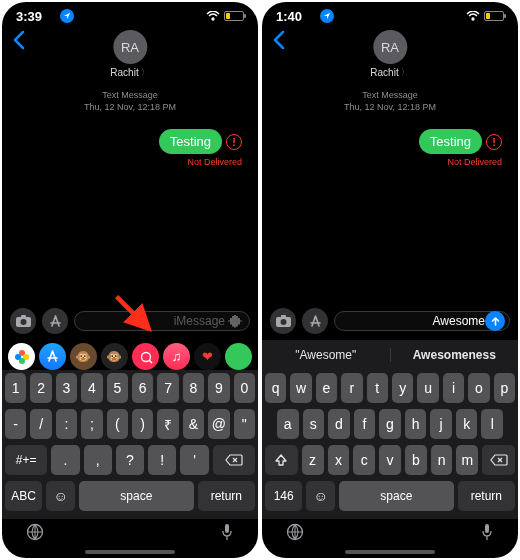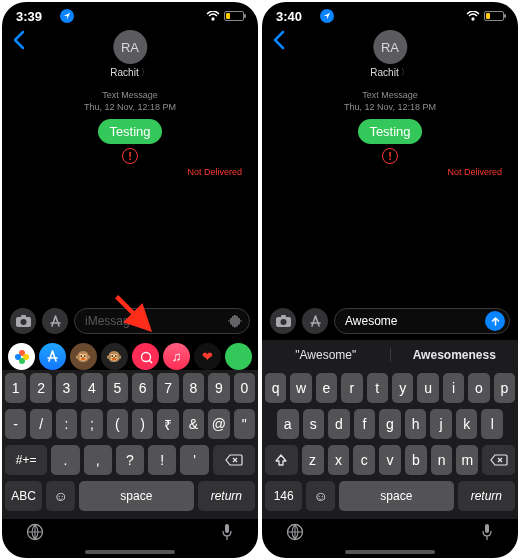--- a/index.html
+++ b/index.html
@@ -13,46 +13,46 @@
   .battery::after { content:""; position:absolute; right:-3px; top:2px; width:2px; height:4px; background:#888; border-radius:1px; }
   .battery-fill { position:absolute; left:1px; top:1px; bottom:1px; width:20%; background:#ffcc00; border-radius:1px; }
   .nav-header { display:flex; align-items:flex-start; padding:4px 10px 2px; position:relative; height:58px; }
   .back { color:#0a84ff; font-size:22px; font-weight:300; }
   .contact-block { position:absolute; left:50%; transform:translateX(-50%); display:flex; flex-direction:column; align-items:center; }
   .avatar { width:34px; height:34px; border-radius:50%; background:#5a5a5f; color:#d8d8dd; display:flex; align-items:center; justify-content:center; font-size:13px; font-weight:400; }
   .contact-name { color:#ddd; font-size:10px; margin-top:2px; display:flex; align-items:center; gap:2px; }
   .chev { color:#666; font-size:9px; }
   .msgs { flex:1; padding:6px 16px 0; }
   .meta-line { text-align:center; color:#8e8e93; font-size:9px; line-height:1.3; }
-  .bubble-row { display:flex; justify-content:flex-end; align-items:center; margin-top:6px; gap:4px;flex-direction:column; }
+  .bubble-row { display:flex; justify-content:flex-end; align-items:center; margin-top:16px; gap:4px; }
   .bubble { background:#34c759; color:#fff; padding:5px 11px; border-radius:14px; font-size:13px; }
   .err-badge { width:16px; height:16px; border:1.5px solid #ff3b30; border-radius:50%; color:#ff3b30; display:flex; align-items:center; justify-content:center; font-size:11px; font-weight:700; }
   .not-deliv { text-align:right; color:#ff3b30; font-size:9px; margin-top:3px; font-weight:500; }
   .arrow { position:absolute; width:46px; height:46px; pointer-events:none; }
   .input-bar { display:flex; align-items:center; gap:6px; padding:6px 8px; background:#000; }
   .round-btn { width:26px; height:26px; border-radius:50%; background:#323234; display:flex; align-items:center; justify-content:center; color:#a8a8ad; font-size:13px; }
-  .msg-input { flex:1; height:26px; border:1px solid #3a3a3c; border-radius:14px; background:#0b0b0b; display:flex; align-items:center; padding:0 4px 0 10px; }
+  .msg-input { flex:1; height:20px; border:1px solid #3a3a3c; border-radius:14px; background:#0b0b0b; display:flex; align-items:center; padding:0 4px 0 10px;text-align:right; }
   .msg-input span.txt { flex:1; color:#5a5a5f; font-size:12px; }
   .msg-input span.typed { flex:1; color:#fff; font-size:12px; }
   .audio-btn, .send-btn { width:20px; height:20px; border-radius:50%; display:flex; align-items:center; justify-content:center; }
   .audio-btn { color:#8a8a8f; font-size:13px; }
   .send-btn { background:#0a84ff; color:#fff; }
   .app-strip { display:flex; gap:4px; padding:3px 6px 0 6px; overflow:hidden; }
   .app-ic { width:27px; height:27px; border-radius:50%; display:flex; align-items:center; justify-content:center; color:#fff; font-size:13px; flex-shrink:0; }
   .suggest-bar { display:flex; background:#1c1c1e; height:30px; align-items:center; }
   .suggest-bar div { flex:1; text-align:center; color:#e5e5ea; font-size:12px; border-right:1px solid #3a3a3c; padding:0 2px; white-space:nowrap; overflow:hidden; }
   .suggest-bar div:last-child { border-right:none;font-weight:bold; }
   .keyboard { background:#1c1c1e; padding:3px 3px 2px; }
   .krow { display:flex; gap:4px; justify-content:center; margin-bottom:6px; }
   .key { background:#535356; color:#fff; border-radius:5px; height:30px; display:flex; align-items:center; justify-content:center; font-size:14px; flex:1; min-width:0; }
   .key.sm { font-size:12px; }
   .key.dark { background:#333336; }
   .key.wide15 { flex:1.5; }
   .key.space { flex:4; font-size:12px; }
-  .key.ret { flex:2; background:#333336; font-size:12px;font-style:italic; }
+  .key.ret { flex:2; background:#333336; font-size:12px; }
   .bottom-bar { display:flex; justify-content:space-between; padding:4px 24px 2px; }
   .bb-ic { color:#9a9a9f; font-size:16px; }
   .home-ind { width:90px; height:4px; background:#555; border-radius:3px; margin:3px auto 4px; }
 </style>
 </head>
 <body>
 
 <div class="phone">
   <div class="status-bar">
     <div class="status-left">
@@ -218,21 +218,21 @@
           <rect x="5" y="1" width="4" height="9" rx="2" fill="#9a9a9f"></rect>
           <path d="M3 8 Q3 13 7 13 Q11 13 11 8 M7 13 V17" fill="none" stroke="#9a9a9f" stroke-width="1.3"></path>
         </svg></span>
   </div>
   <div class="home-ind"></div>
 </div>
 
 <div class="phone">
   <div class="status-bar">
     <div class="status-left">
-      <span>3:40</span>
+      <span>1:40</span>
       <span class="loc-dot">
           <svg width="8" height="8" viewBox="0 0 10 10">
             <path d="M1 5 L9 1 L5 9 L5 5 Z" fill="#fff"></path>
           </svg>
         </span>
     </div>
     <div class="status-right">
       <span><svg width="14" height="10" viewBox="0 0 14 10">
             <path d="M7 9 A1 1 0 1 0 7 7 A1 1 0 0 0 7 9 M3 5 Q7 1 11 5 M1 3 Q7 -3 13 3" stroke="#fff" stroke-width="1.3" fill="none"></path>
           </svg></span>

